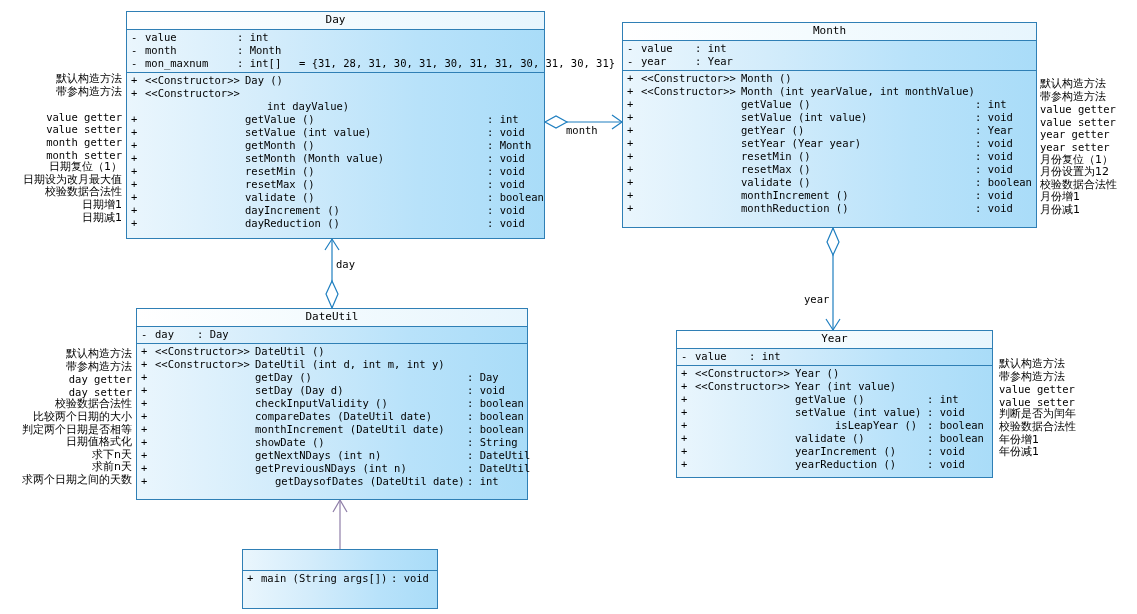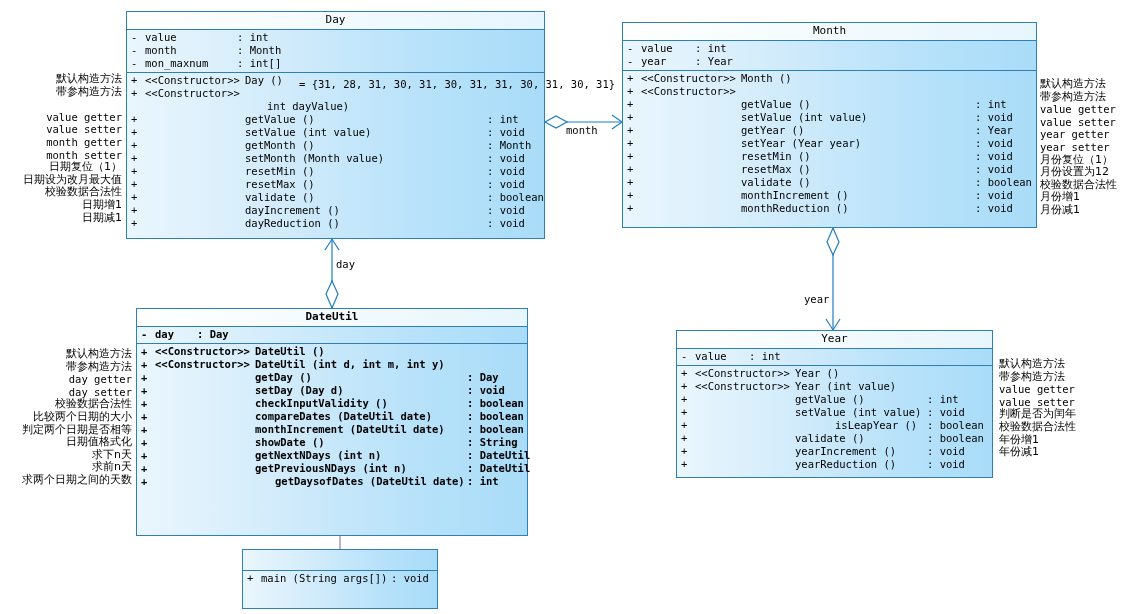--- a/index.html
+++ b/index.html
@@ -86,21 +86,21 @@
     <line x1="340" y1="549" x2="340" y2="500" stroke="#8f7fa8" stroke-width="1.2"></line>
     <polyline points="333,512 340,500 347,512" fill="none" stroke="#8f7fa8" stroke-width="1.2"></polyline>
   </g>
 </svg>
 
 <div class="uml" id="box-day" style="left:126px;top:11px;width:419px;height:228px;">
   <div class="title">Day</div>
   <div class="sect" id="day-attrs">
       <div class="row"><span class="vis">-</span><span class="nm" style="left: 18px;">value</span><span class="ty" style="left: 110px;">: int</span></div>
       <div class="row"><span class="vis">-</span><span class="nm" style="left: 18px;">month</span><span class="ty" style="left: 110px;">: Month</span></div>
-      <div class="row"><span class="vis">-</span><span class="nm" style="left: 18px;">mon_maxnum</span><span class="ty" style="left: 110px;">: int[]</span><span class="eq" style="left: 172px; margin-top: 21px;">= {31, 28, 31, 30, 31, 30, 31, 31, 30, 31, 30, 31}</span></div>
+      <div class="row"><span class="vis">-</span><span class="nm" style="left: 18px;">mon_maxnum</span><span class="ty" style="left: 110px;">: int[]</span><span class="eq" style="left: 172px;">= {31, 28, 31, 30, 31, 30, 31, 31, 30, 31, 30, 31}</span></div>
     </div>
   <div class="sect" id="day-ops">
       <div class="row"><span class="vis">+</span><span class="nm" style="left: 18px;">&lt;&lt;Constructor&gt;&gt;</span><span class="nm" style="left: 118px;">Day ()</span></div>
       <div class="row"><span class="vis">+</span><span class="nm" style="left: 18px;">&lt;&lt;Constructor&gt;&gt;</span></div>
       <div class="row"><span class="vis"></span><span class="nm" style="left: 140px;">int dayValue)</span></div>
       <div class="row"><span class="vis">+</span><span class="nm" style="left: 118px;">getValue ()</span><span class="ty" style="left: 360px;">: int</span></div>
       <div class="row"><span class="vis">+</span><span class="nm" style="left: 118px;">setValue (int value)</span><span class="ty" style="left: 360px;">: void</span></div>
       <div class="row"><span class="vis">+</span><span class="nm" style="left: 118px;">getMonth ()</span><span class="ty" style="left: 360px;">: Month</span></div>
       <div class="row"><span class="vis">+</span><span class="nm" style="left: 118px;">setMonth (Month value)</span><span class="ty" style="left: 360px;">: void</span></div>
       <div class="row"><span class="vis">+</span><span class="nm" style="left: 118px;">resetMin ()</span><span class="ty" style="left: 360px;">: void</span></div>
@@ -112,34 +112,34 @@
 </div>
 
 <div class="uml" id="box-month" style="left:622px;top:22px;width:415px;height:206px;">
   <div class="title">Month</div>
   <div class="sect" id="month-attrs">
       <div class="row"><span class="vis">-</span><span class="nm" style="left: 18px;">value</span><span class="ty" style="left: 72px;">: int</span></div>
       <div class="row"><span class="vis">-</span><span class="nm" style="left: 18px;">year</span><span class="ty" style="left: 72px;">: Year</span></div>
     </div>
   <div class="sect" id="month-ops">
       <div class="row"><span class="vis">+</span><span class="nm" style="left: 18px;">&lt;&lt;Constructor&gt;&gt;</span><span class="nm" style="left: 118px;">Month ()</span></div>
-      <div class="row"><span class="vis">+</span><span class="nm" style="left: 18px;">&lt;&lt;Constructor&gt;&gt;</span></div>
+      <div class="row"><span class="vis">+</span><span class="nm" style="left: 18px;">&lt;&lt;Constructor&gt;&gt;</span><span class="nm" style="left: 118px;">Month (int yearValue, int monthValue)</span></div>
       <div class="row"><span class="vis">+</span><span class="nm" style="left: 118px;">getValue ()</span><span class="ty" style="left: 352px;">: int</span></div>
       <div class="row"><span class="vis">+</span><span class="nm" style="left: 118px;">setValue (int value)</span><span class="ty" style="left: 352px;">: void</span></div>
       <div class="row"><span class="vis">+</span><span class="nm" style="left: 118px;">getYear ()</span><span class="ty" style="left: 352px;">: Year</span></div>
       <div class="row"><span class="vis">+</span><span class="nm" style="left: 118px; text-align: center;">setYear (Year year)</span><span class="ty" style="left: 352px;">: void</span></div>
       <div class="row"><span class="vis">+</span><span class="nm" style="left: 118px;">resetMin ()</span><span class="ty" style="left: 352px;">: void</span></div>
       <div class="row"><span class="vis">+</span><span class="nm" style="left: 118px;">resetMax ()</span><span class="ty" style="left: 352px;">: void</span></div>
       <div class="row"><span class="vis">+</span><span class="nm" style="left: 118px;">validate ()</span><span class="ty" style="left: 352px;">: boolean</span></div>
       <div class="row"><span class="vis">+</span><span class="nm" style="left: 118px;">monthIncrement ()</span><span class="ty" style="left: 352px;">: void</span></div>
       <div class="row"><span class="vis">+</span><span class="nm" style="left: 118px;">monthReduction ()</span><span class="ty" style="left: 352px;">: void</span></div>
     </div>
 </div>
 
-<div class="uml" id="box-dateutil" style="left:136px;top:308px;width:392px;height:228px;font-weight:bold;">
+<div class="uml" id="box-dateutil" style="left:136px;top:308px;width:392px;height:192px;">
   <div class="title">DateUtil</div>
   <div class="sect" id="dateutil-attrs">
       <div class="row"><span class="vis">-</span><span class="nm" style="left: 18px;">day</span><span class="ty" style="left: 60px;">: Day</span></div>
     </div>
   <div class="sect" id="dateutil-ops">
       <div class="row"><span class="vis">+</span><span class="nm" style="left: 18px;">&lt;&lt;Constructor&gt;&gt;</span><span class="nm" style="left: 118px;">DateUtil ()</span></div>
       <div class="row"><span class="vis">+</span><span class="nm" style="left: 18px;">&lt;&lt;Constructor&gt;&gt;</span><span class="nm" style="left: 118px;">DateUtil (int d, int m, int y)</span></div>
       <div class="row"><span class="vis">+</span><span class="nm" style="left: 118px;">getDay ()</span><span class="ty" style="left: 330px;">: Day</span></div>
       <div class="row"><span class="vis">+</span><span class="nm" style="left: 118px;">setDay (Day d)</span><span class="ty" style="left: 330px;">: void</span></div>
       <div class="row"><span class="vis">+</span><span class="nm" style="left: 118px;">checkInputValidity ()</span><span class="ty" style="left: 330px;">: boolean</span></div>

